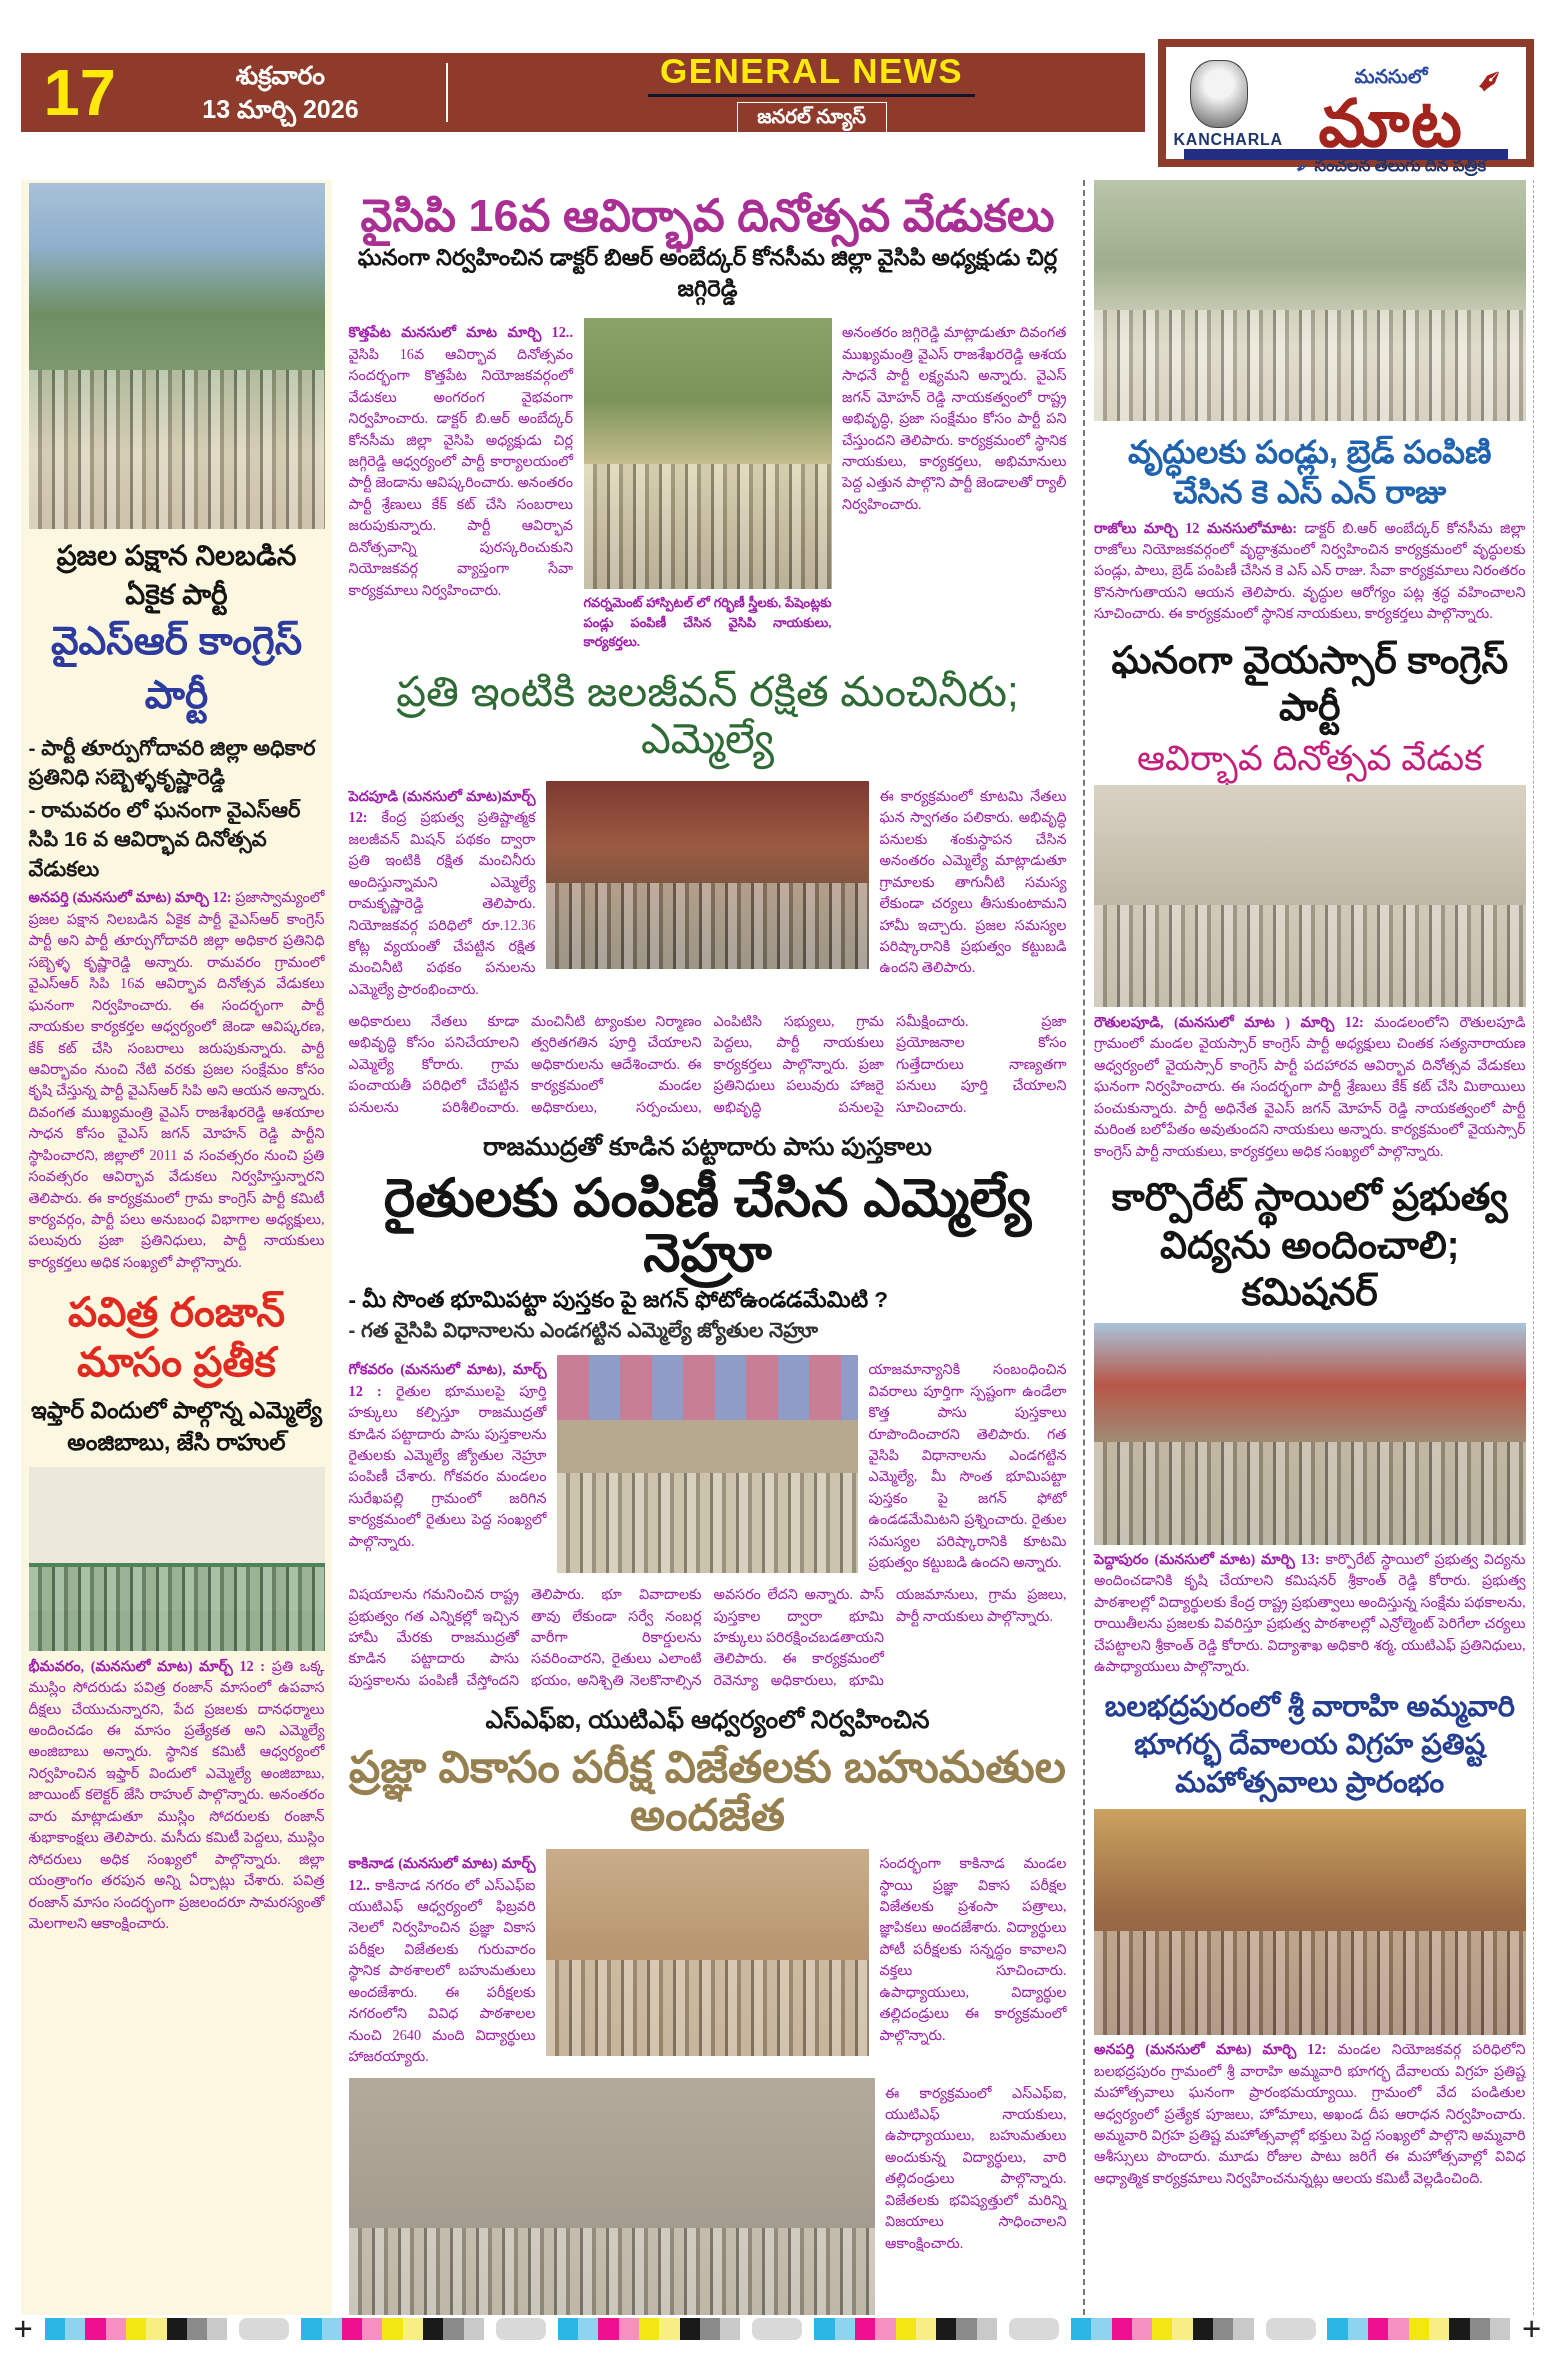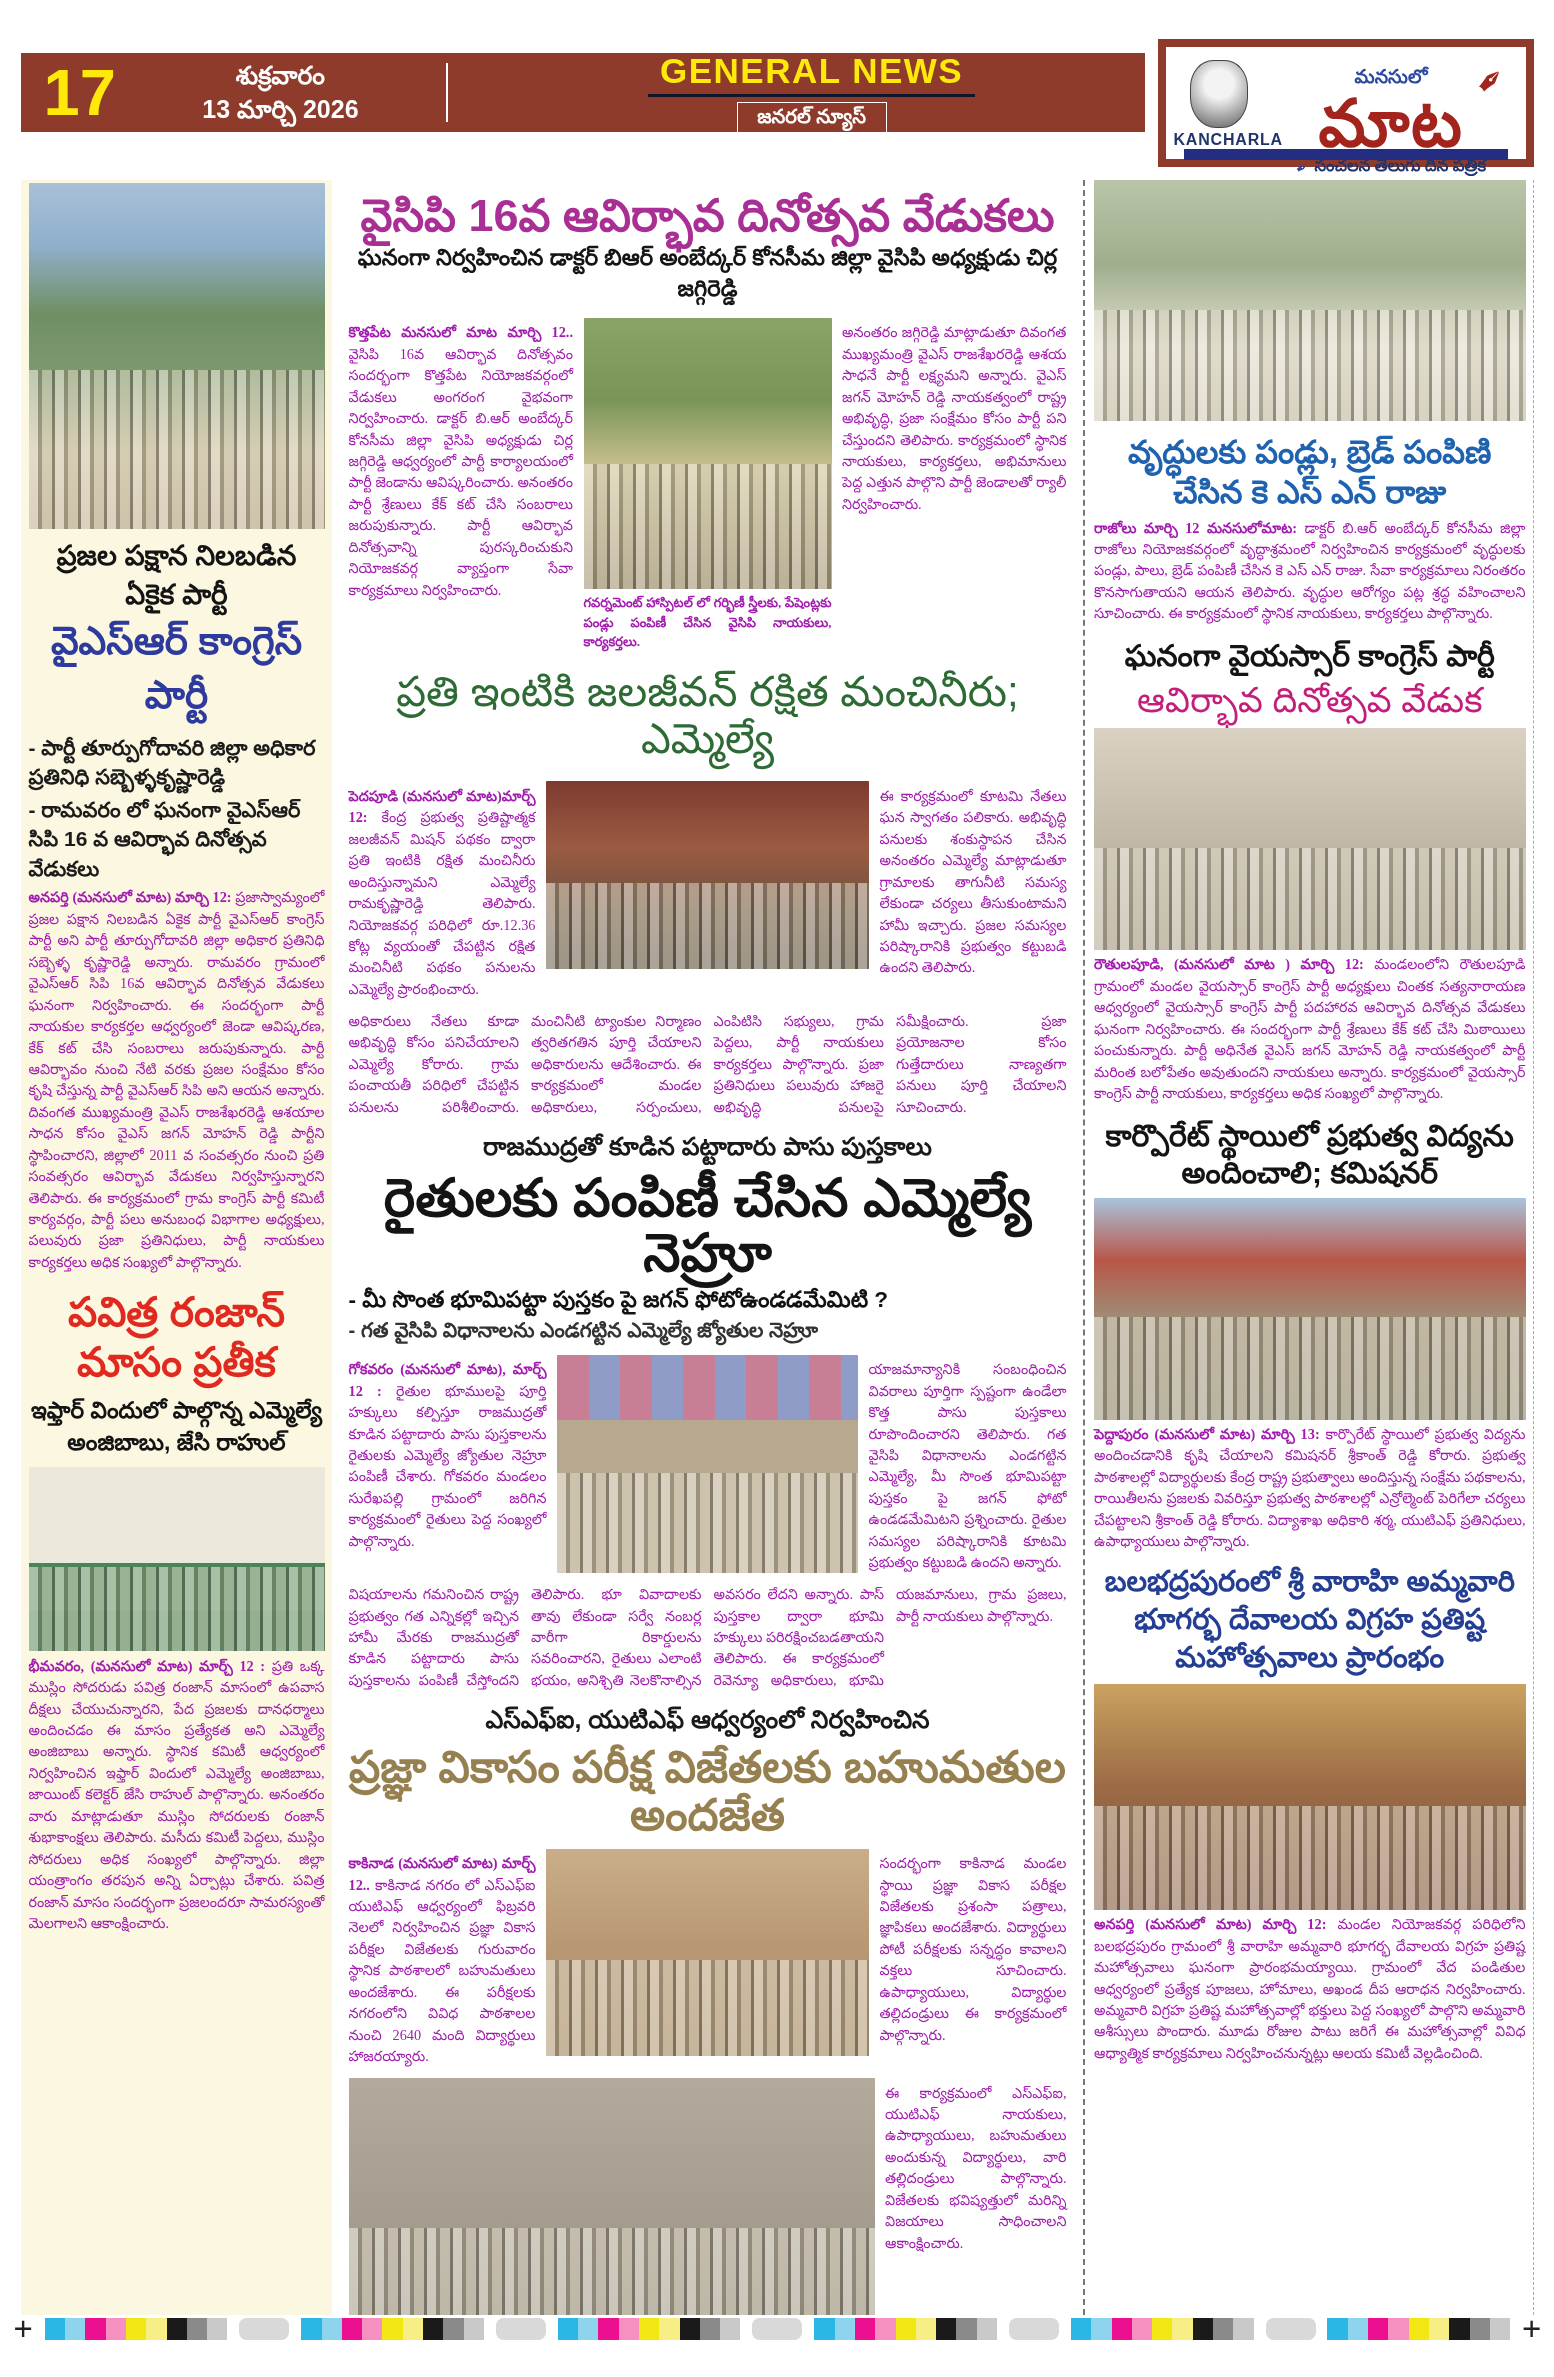--- a/index.html
+++ b/index.html
@@ -41,21 +41,21 @@
              padding:0 7.5px 0 9px;box-sizing:border-box;}
   
   .h-magenta{color:#aa2f94;font-size:45px;font-weight:bold;text-align:center;line-height:1.12;margin:10.5px 0 3px;}
   .h-sub{color:#151515;font-size:22.6px;font-weight:bold;text-align:center;margin:4.5px 0 10.5px;}
   .h-green{color:#2d6a34;font-size:42px;font-weight:normal;text-align:center;line-height:1.12;margin:12px 0 19px;}
   .h-black-big{color:#141414;font-size:53px;font-weight:bold;text-align:center;line-height:1.05;margin:3px 0 6px;}
   .kicker{color:#1a1a1a;font-size:25px;font-weight:bold;text-align:center;margin:13.5px 0 1.5px;}
   .h-brown{color:#97804f;font-size:44px;font-weight:bold;text-align:center;line-height:1.1;margin:3px 0 9px;}
   .h-blue{color:#1e62b0;font-size:32px;font-weight:bold;text-align:center;line-height:1.25;margin:10.5px 0 6px;}
   .h-magenta-sm{color:#c41e7d;font-size:35px;font-weight:normal;text-align:center;line-height:1.15;margin:0 0 7.5px;}
-  .h-black-md{color:#141414;font-size:30px;font-weight:bold;text-align:center;line-height:1.25;margin:12px 0 6px;}
+  .h-black-md{color:#141414;font-size:38px;font-weight:bold;text-align:center;line-height:1.25;margin:12px 0 6px;}
   .h-navy{color:#243e94;font-size:29px;font-weight:bold;text-align:center;line-height:1.3;margin:10.5px 0 7.5px;}
   .h-left-kicker{color:#141414;font-size:28px;font-weight:bold;text-align:center;margin:10.5px 0 1.5px;}
   .h-indigo{color:#2d3a9e;font-size:39px;font-weight:bold;text-align:center;margin:1.5px 0 6px;}
   .h-red{color:#e02a20;font-size:41px;font-weight:bold;text-align:center;line-height:1.2;margin:15px 0 7.5px;}
   .bullets-left p{font-size:21px;font-weight:bold;color:#1c1c1c;line-height:1.4;margin:3px 0;}
   .bullet-main{font-size:22.6px;font-weight:bold;color:#111;margin:1.5px 0;}
   .bullet-sub{font-size:20.3px;font-weight:bold;color:#333;margin:1.5px 0 7.5px;}
   
   .body{font-size:14.3px;line-height:1.5;text-align:justify;color:#a21caf;margin:4.5px 0;font-family:Liberation Serif, serif;}
   .body .dateline{font-weight:bold;}

